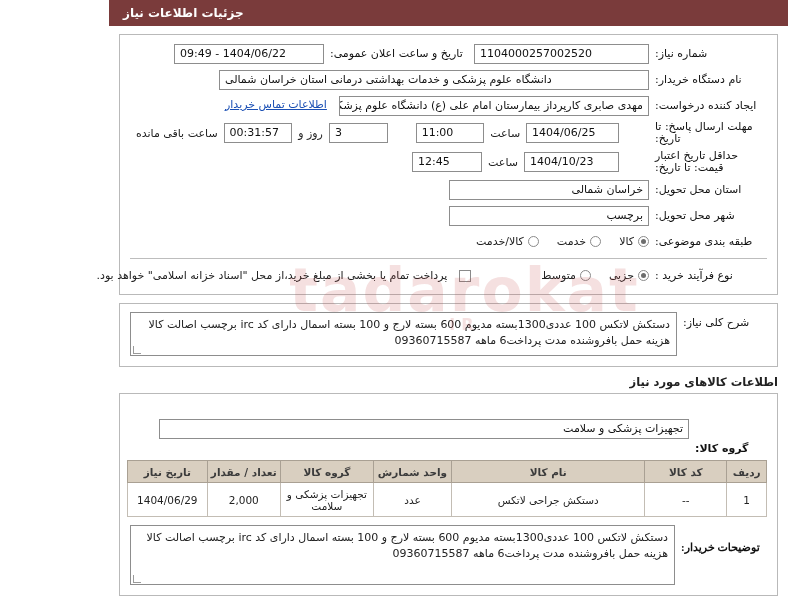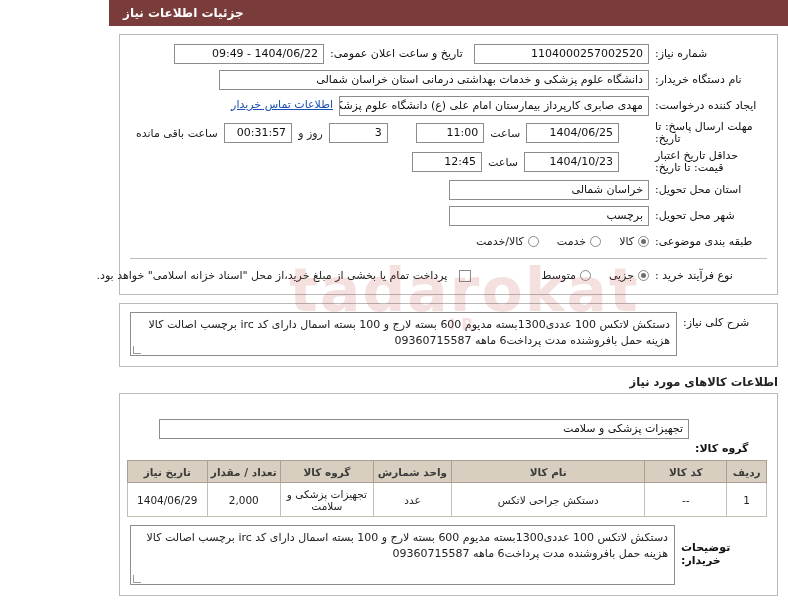--- a/index.html
+++ b/index.html
@@ -54,21 +54,21 @@
   }
   .lbl.tall { line-height: 12px; margin-left: 30px; }
   .fld {
     border: 1px solid #8d8d8d;
     background: #fff;
     height: 20px;
     line-height: 18px;
     padding: 0 5px;
     font-size: 11px;
     color: #111;
-    text-align: right;
+    text-align: left;
     overflow: hidden;
     white-space: nowrap;
   }
   .fld.right { text-align: right; }
   .fld.link { color: #1a4fb4; text-decoration: underline; }
   .txt { font-size: 11px; padding: 0 6px; white-space: nowrap; }
 
   .sep { height: 1px; background: #bdbdbd; margin: 6px 0; }
   .w-200 { width: 200px; }
   .w-175 { width: 175px; }
@@ -328,21 +328,21 @@
           <td>دستکش جراحی لاتکس</td>
           <td>عدد</td>
           <td>تجهیزات پزشکی و سلامت</td>
           <td>2,000</td>
           <td>1404/06/29</td>
         </tr>
       </tbody>
     </table>
 
     <div class="row" style="margin-top:8px; margin-bottom:0; align-items:flex-start;">
-      <div class="lbl" style="width:92px; padding-top:16px; font-weight:bold;">توضیحات خریدار:</div>
+      <div class="lbl" style="width:92px; padding-top:16px; font-weight:bold;font-family:Liberation Serif, serif;">توضیحات خریدار:</div>
       <div class="area" style="width:590px; height:60px;">
         <span>دستکش لاتکس 100 عددی1300بسته مدیوم  600 بسته لارج و 100 بسته اسمال  دارای کد irc برچسب اصالت کالا هزینه حمل بافروشنده مدت پرداخت6 ماهه 09360715587</span>
         <span class="resize"></span>
       </div>
     </div>
   </div>
 
   <div class="footer">
     <div class="btn">چاپ</div>
     <div class="btn primary">بازگشت</div>

